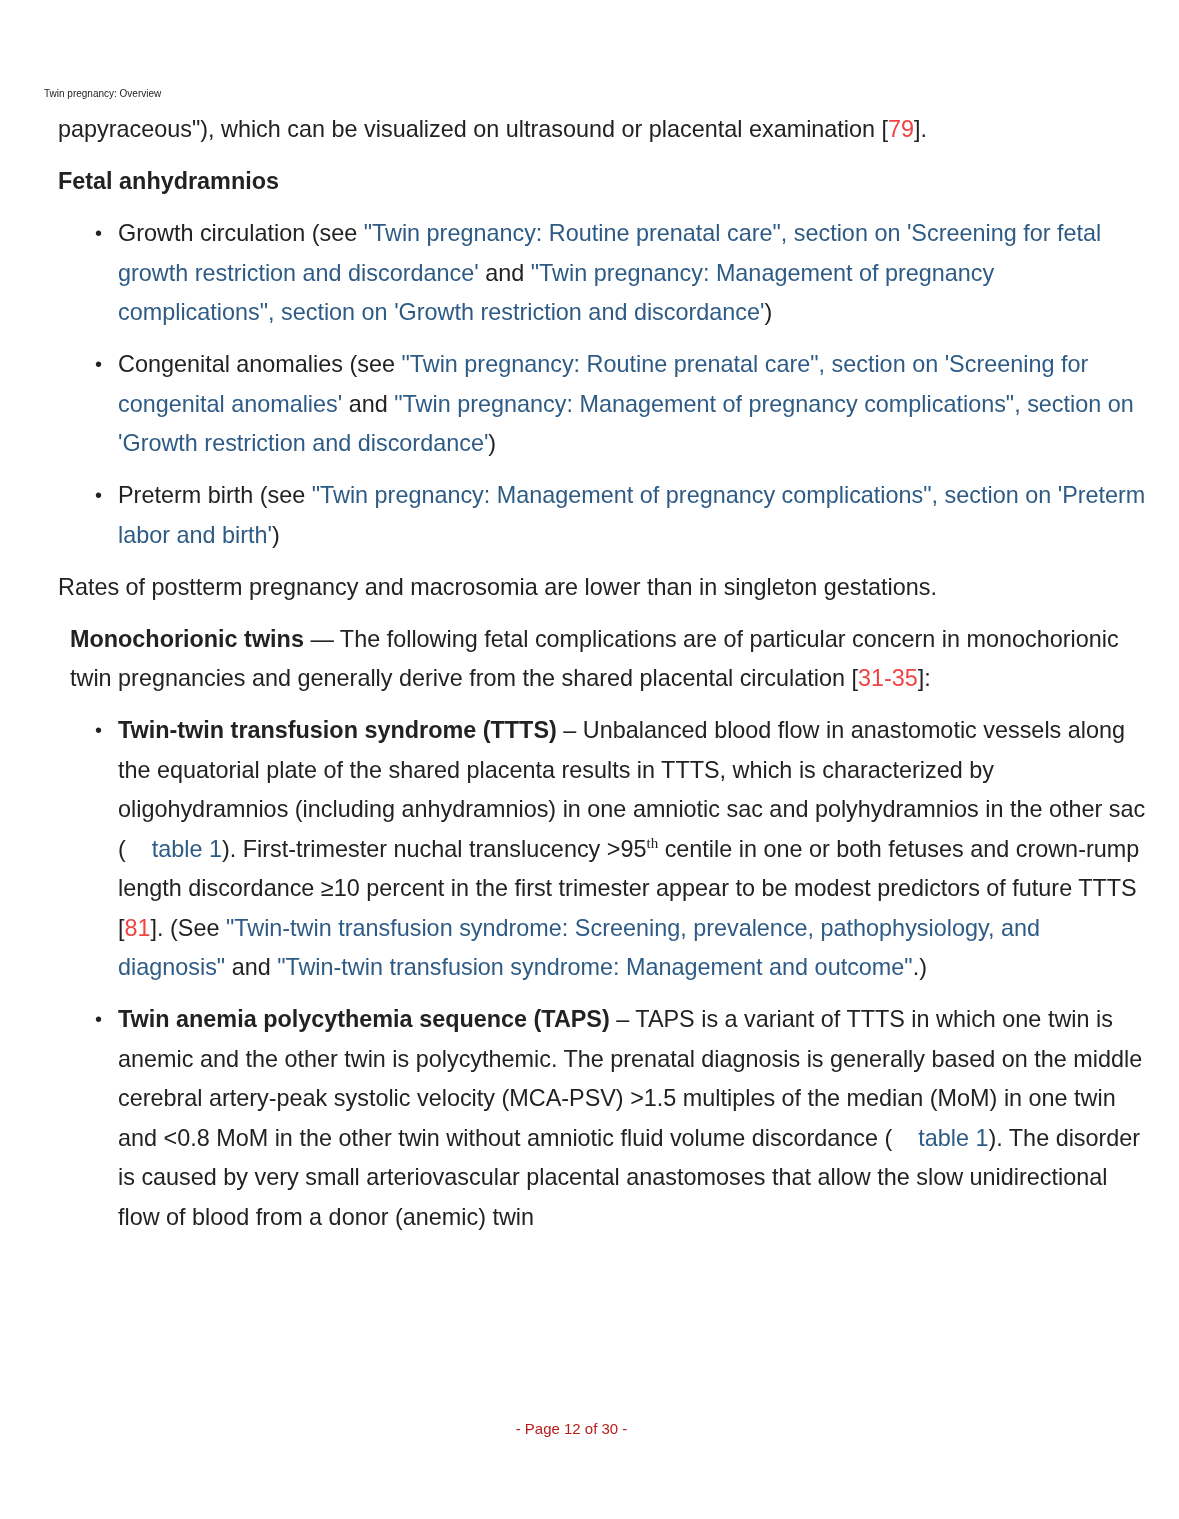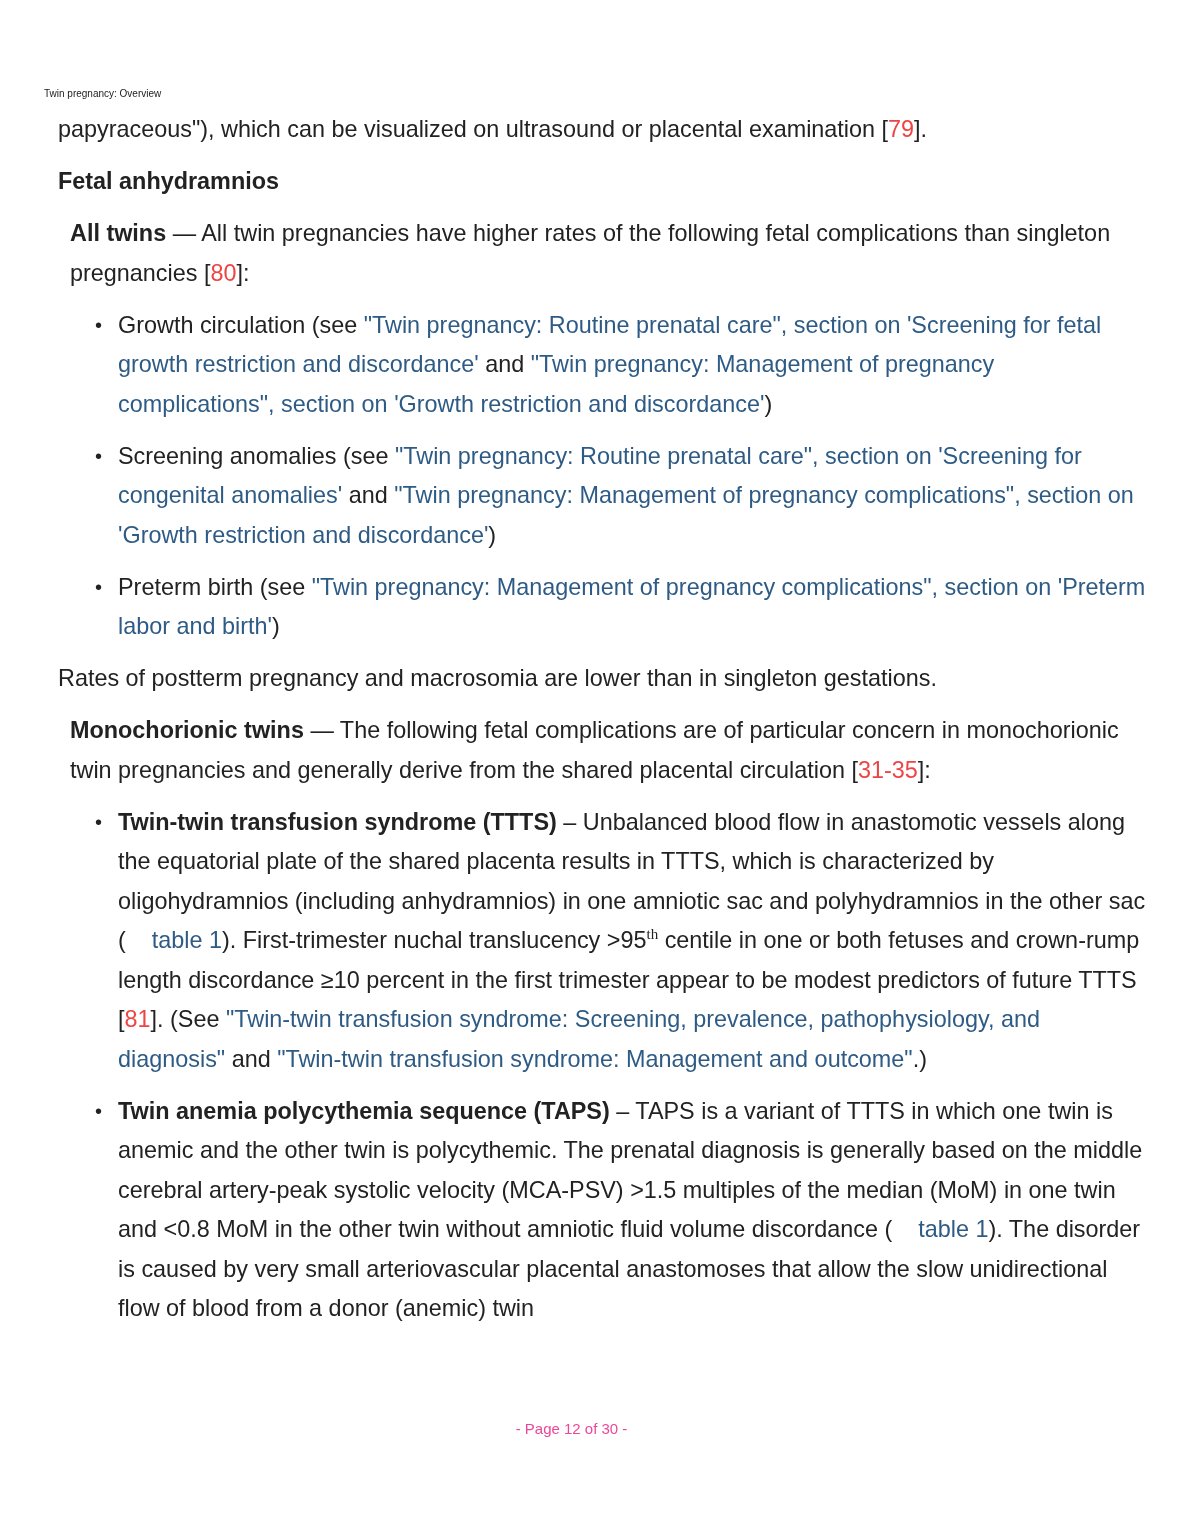--- a/index.html
+++ b/index.html
@@ -60,42 +60,41 @@
     sup { font-size: 15px; line-height: 0; font-family: Liberation Serif, serif; }
     .icon-gap { display: inline-block; width: 26px; }
     .page-footer {
       position: absolute;
       left: 0;
       width: 1143px;
       top: 1420px;
       text-align: center;
       font-size: 15px;
       font-family: "Liberation Sans", sans-serif;
-      color: #ec4899;
+      color: #b91c1c;
     }
   </style>
 </head>
 <body>
 
 <div class="running-header">Twin pregnancy: Overview</div>
 
 <div class="content">
 
   <p><span>papyraceous"), which can be visualized on ultrasound or placental examination [</span><span class="ref">79</span><span>].</span></p>
 
   <p class="heading">Fetal anhydramnios</p>
 
-  <p class="sub-lead"><b>All twins</b><span> — All twin pregnancies have higher rates of the following fetal complications than singleton pregnancies [</span><span class="ref">80</span><span>]:</span></p>
 
   <ul>
     <li>
       <span class="bullet">•</span><span>Growth circulation (see </span><span class="link">"Twin pregnancy: Routine prenatal care", section on 'Screening for fetal growth restriction and discordance'</span><span> and </span><span class="link">"Twin pregnancy: Management of pregnancy complications", section on 'Growth restriction and discordance'</span><span>)</span>
     </li>
     <li>
-      <span class="bullet">•</span><span>Screening anomalies (see </span><span class="link">"Twin pregnancy: Routine prenatal care", section on 'Screening for congenital anomalies'</span><span> and </span><span class="link">"Twin pregnancy: Management of pregnancy complications", section on 'Growth restriction and discordance'</span><span>)</span>
+      <span class="bullet">•</span><span>Congenital anomalies (see </span><span class="link">"Twin pregnancy: Routine prenatal care", section on 'Screening for congenital anomalies'</span><span> and </span><span class="link">"Twin pregnancy: Management of pregnancy complications", section on 'Growth restriction and discordance'</span><span>)</span>
     </li>
     <li>
       <span class="bullet">•</span><span>Preterm birth (see </span><span class="link">"Twin pregnancy: Management of pregnancy complications", section on 'Preterm labor and birth'</span><span>)</span>
     </li>
   </ul>
 
   <p>Rates of postterm pregnancy and macrosomia are lower than in singleton gestations.</p>
 
   <p class="sub-lead"><b>Monochorionic twins</b><span> — The following fetal complications are of particular concern in monochorionic twin pregnancies and generally derive from the shared placental circulation [</span><span class="ref">31-35</span><span>]:</span></p>
 

